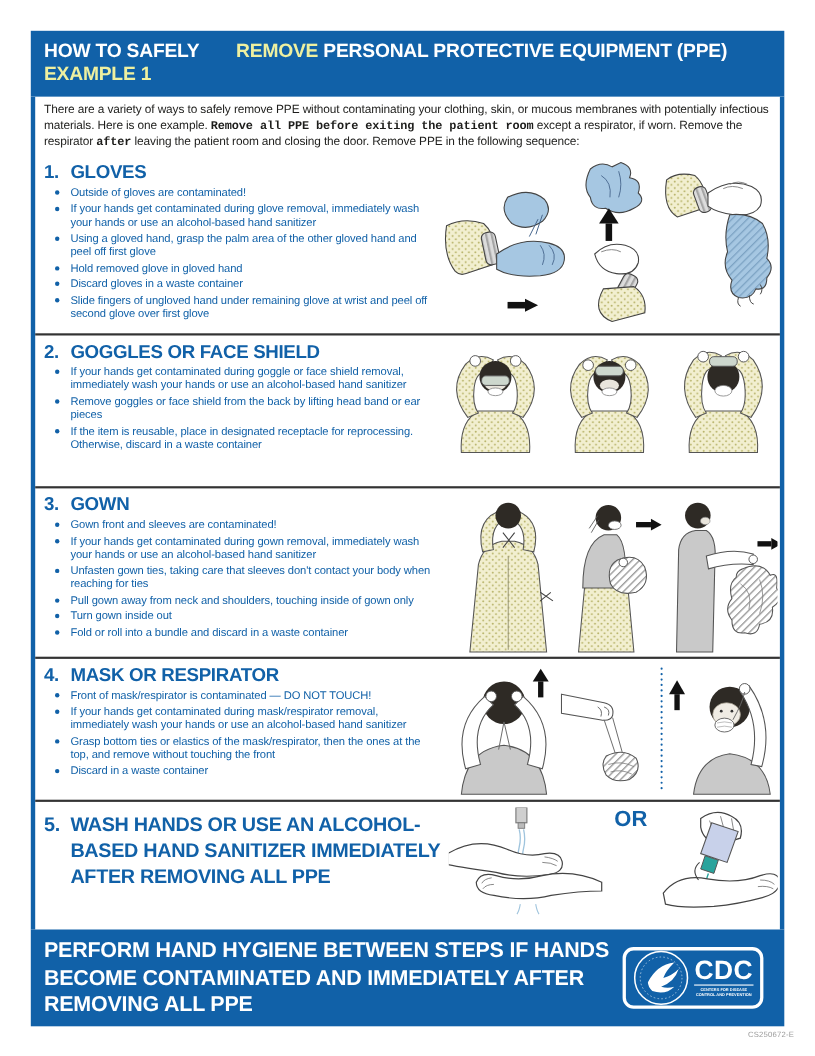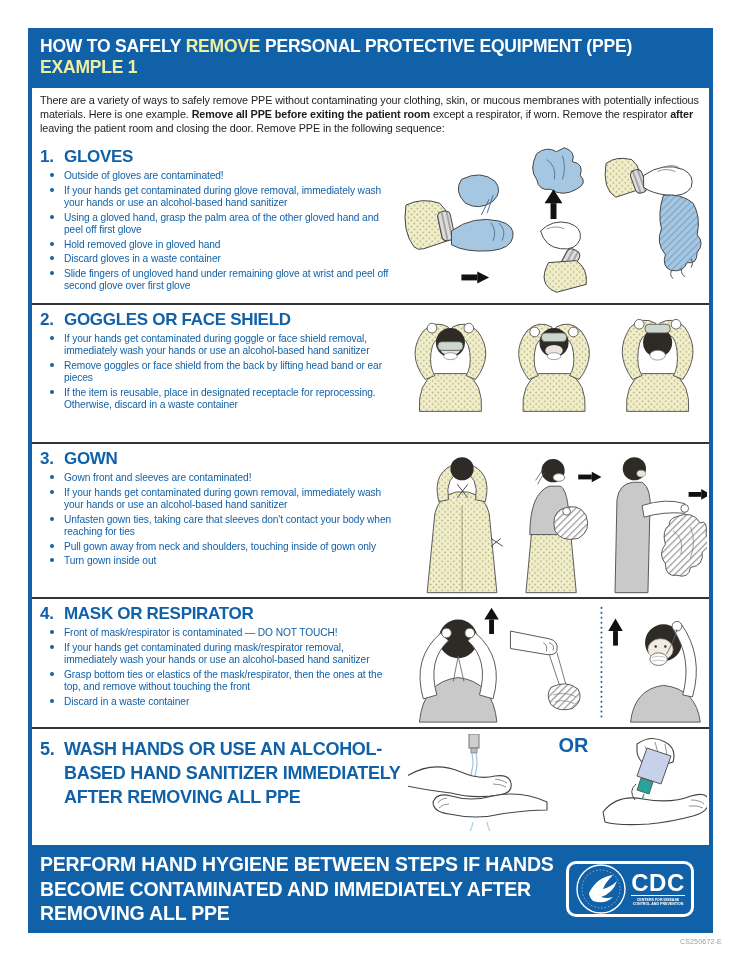--- a/index.html
+++ b/index.html
@@ -2,28 +2,28 @@
 <html><head>
 <meta charset="utf-8">
 <style>
   html,body{margin:0;padding:0;background:#ffffff;}
   body{width:741px;height:960px;position:relative;font-family:"Liberation Sans",sans-serif;overflow:hidden;}
   .poster{position:absolute;left:0;top:0;width:741px;height:960px;background:#fff;}
 
   
   .hdr{position:absolute;left:28px;top:28px;width:685px;height:60px;background:#1161a8;box-sizing:border-box;
        padding:8px 12px;color:#fff;font-weight:bold;font-size:17.5px;line-height:1.22;letter-spacing:-0.2px;}
-  .hdr .yl{color:#eef0a0;}
+  .hdr .yl{color:#eef0a0;margin-left:29px;}
   .hdr .sub{color:#eef0a0;}
 
   
   .content{position:absolute;left:28px;top:88px;width:685px;box-sizing:border-box;background:#fff;
            border-left:4px solid #1161a8;border-right:4px solid #1161a8;}
   .intro{box-sizing:border-box;height:54px;padding:5px 10px 0 8px;font-size:10.8px;line-height:1.3;color:#1d1d1b;letter-spacing:-0.1px;}
-  .intro .b{font-weight:bold;}
+  .intro .b{font-weight:bold;font-family:Liberation Mono, monospace;}
 
   .section{box-sizing:border-box;display:flex;padding:3px 2px 0 8px;}
   .section + .section{border-top:2px solid #333;}
   .s1{height:161px;} .s2{height:139px;} .s3{height:155px;} .s4{height:130px;} .s5{height:118px;}
   .txtcol{width:362px;flex:0 0 362px;}
   .artcol{flex:1;display:flex;align-items:flex-start;justify-content:center;overflow:hidden;}
   .shead{display:flex;color:#1161a8;font-weight:bold;font-size:17px;letter-spacing:-0.3px;margin:2px 0 3px 0;}
   .shead .num{width:24px;flex:0 0 24px;}
   ul.bullets{list-style:none;margin:0;padding:0 0 0 10px;}
   ul.bullets li{display:flex;margin:2.5px 0;color:#1161a8;font-size:10.2px;line-height:1.2;letter-spacing:-0.1px;}
@@ -244,20 +244,24 @@
               <span class="btxt">Unfasten gown ties, taking care that sleeves don't contact your body when reaching for ties</span>
             </li>
             <li>
               <span class="dot"></span>
               <span class="btxt">Pull gown away from neck and shoulders, touching inside of gown only</span>
             </li>
             <li>
               <span class="dot"></span>
               <span class="btxt">Turn gown inside out</span>
             </li>
+            <li>
+              <span class="dot"></span>
+              <span class="btxt">Fold or roll into a bundle and discard in a waste container</span>
+            </li>
           </ul>
       </div>
       <div class="artcol">
         <svg width="310" height="150" viewBox="0 0 315 150">
           <g transform="translate(4,0)">
             <path d="M22,148 L30,66 Q34,48 52,44 L64,44 Q82,48 86,66 L94,148 Z" fill="url(#dots)" stroke="#555" stroke-width="1"></path>
             <line x1="58" y1="58" x2="58" y2="146" stroke="#8d8a6a" stroke-width="0.8"></line>
             <path d="M34,54 Q26,22 54,14 L58,22 Q40,28 44,52 Z" fill="url(#dots)" stroke="#555" stroke-width="1"></path>
             <path d="M82,54 Q90,22 62,14 L58,22 Q76,28 72,52 Z" fill="url(#dots)" stroke="#555" stroke-width="1"></path>
             <circle cx="58" cy="20" r="12" fill="#2e2a25"></circle>

